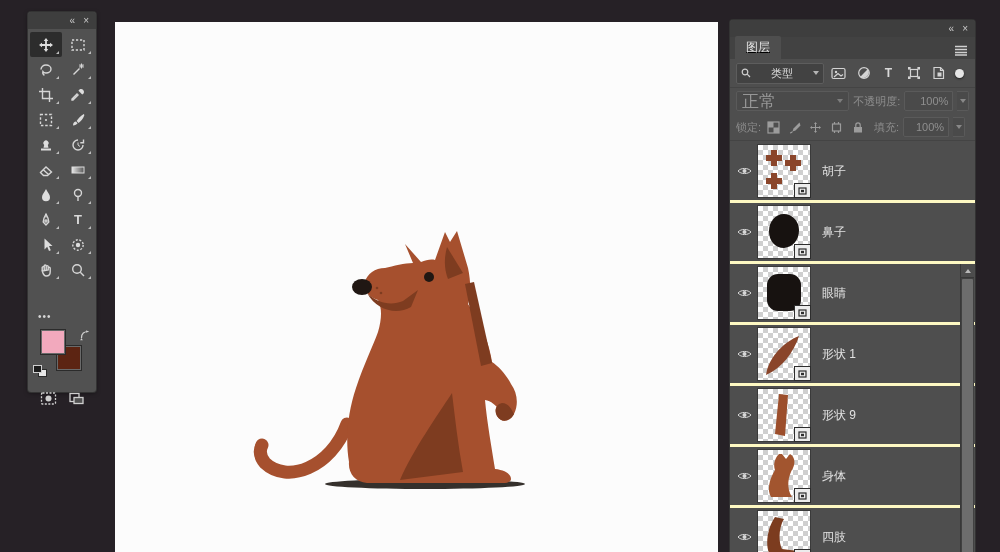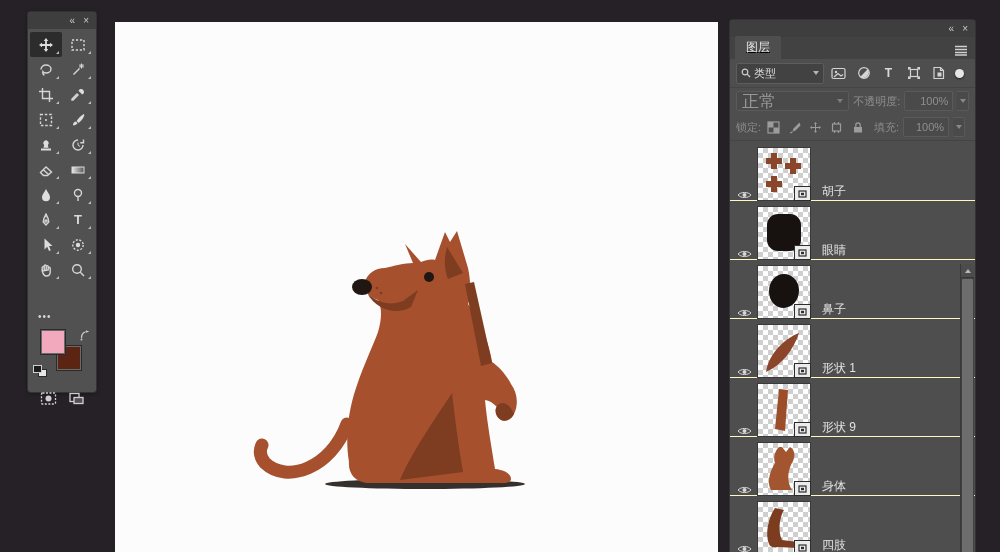--- a/index.html
+++ b/index.html
@@ -40,21 +40,21 @@
   
   .layers-panel{position:absolute;left:730px;top:20px;width:245px;height:532px;background:#4e4e4e;
     border-radius:3px 3px 0 0;box-shadow:0 0 0 1px #333;}
   .lp-tabs{height:22px;background:#424242;display:flex;align-items:flex-end;position:relative;text-decoration:underline;}
   .lp-tab{margin-left:5px;background:#4e4e4e;padding:3px 11px 3px 11px;font-size:12px;color:#e4e4e4;
     border-radius:2px 2px 0 0;}
   .lp-menu{position:absolute;right:7px;top:5px;}
   .row{display:flex;align-items:center;padding:0 6px;gap:4px;}
   .filter-row{height:28px;border-bottom:1px solid #444;}
   .search-box{width:78px;height:19px;background:#424242;border:1px solid #5d5d5d;border-radius:2px;
-    display:flex;align-items:center;gap:3px;padding:0 4px;font-size:11px;color:#dedede;}
+    display:flex;align-items:center;gap:20px;padding:0 4px;font-size:11px;color:#dedede;}
   .chev{width:0;height:0;border-left:3.5px solid transparent;border-right:3.5px solid transparent;
     border-top:4px solid #b5b5b5;margin-left:auto;}
   .f-ico{width:21px;height:19px;display:flex;align-items:center;justify-content:center;}
   .f-ico svg{stroke:#d4d4d4;fill:none;stroke-width:1.2;}
   .f-ico .tg{color:#d9d9d9;font-size:12px;font-weight:bold;}
   .toggle-dot{width:9px;height:9px;border-radius:50%;background:#e6e6e6;margin-left:2px;box-shadow:0 1px 2px #222;}
   .blend-row{height:26px;}
   .lock-row{height:26px;border-bottom:1px solid #444;}
   .dim-label{color:#8d8d8d;font-size:11px;white-space:nowrap;}
   .sel-box{width:104px;height:18px;border:1px solid #5a5a5a;border-radius:2px;background:#4a4a4a;
@@ -62,21 +62,21 @@
   .sel-box .chev{border-top-color:#7d7d7d;}
   .val-box{width:40px;height:18px;border:1px solid #5a5a5a;border-radius:2px 0 0 2px;background:#4a4a4a;
     display:flex;align-items:center;justify-content:flex-end;padding:0 4px;font-size:11px;color:#8f8f8f;}
   .arr-box{width:11px;height:18px;border:1px solid #5a5a5a;border-left:none;border-radius:0 2px 2px 0;
     background:#4a4a4a;display:flex;align-items:center;justify-content:center;}
   .arr-box .chev{margin:0;border-top-color:#888;}
   .lk-ico{width:17px;height:17px;display:flex;align-items:center;justify-content:center;}
   .lk-ico svg{stroke:#9c9c9c;fill:none;stroke-width:1.2;}
   
   .layer-list{position:absolute;top:122px;left:0;right:0;bottom:0;overflow:hidden;}
-  .layer-row{height:58px;display:flex;align-items:flex-end;border-bottom:1px solid #fef9c3;padding-right:25px;}
+  .layer-row{height:58px;display:flex;align-items:center;border-bottom:3px solid #fef9c3;padding-right:25px;}
   .eye-cell{width:28px;display:flex;justify-content:center;}
   .thumb{width:52px;height:52px;position:relative;flex:none;background:#fff;outline:1px solid #3a3a3a;
     background-image:
       linear-gradient(45deg,#cfcfcf 25%,transparent 25%,transparent 75%,#cfcfcf 75%),
       linear-gradient(45deg,#cfcfcf 25%,transparent 25%,transparent 75%,#cfcfcf 75%);
     background-size:10px 10px;background-position:0 0,5px 5px;}
   .thumb>svg{position:absolute;inset:0;}
   .so-badge{position:absolute;right:-1px;bottom:-1px;width:15px;height:13px;background:#ececec;
     border:1px solid #2d2d2d;display:flex;align-items:center;justify-content:center;}
   .so-badge svg{stroke:#2d2d2d;fill:none;stroke-width:1.2;}
@@ -433,51 +433,51 @@
 
     <div class="layer-row">
       <span class="eye-cell">
         <svg width="15" height="10" viewBox="0 0 15 10">
             <path d="M1 5 C4 1.6 11 1.6 14 5 C11 8.4 4 8.4 1 5 Z" stroke="#d8d8d8" fill="none"></path>
             <circle cx="7.5" cy="5" r="2" fill="#d8d8d8"></circle>
           </svg>
       </span>
       <span class="thumb">
         <svg viewBox="0 0 52 52">
+            <path fill="#171210" d="M26 8 C34 8 41 15 41 24 C41 34 35 41 26 42 C17 42 11 35 11 25 C11 16 17 8 26 8 Z"></path>
+          </svg>
+        <span class="so-badge">
+            <svg width="9" height="8" viewBox="0 0 9 8">
+              <rect x="1" y="1" width="7" height="6"></rect>
+              <rect x="3" y="2.8" width="3" height="2.4" fill="#2d2d2d" stroke="none"></rect>
+            </svg>
+          </span>
+      </span>
+      <span class="layer-label">鼻子</span>
+    </div>
+
+    <div class="layer-row">
+      <span class="eye-cell">
+        <svg width="15" height="10" viewBox="0 0 15 10">
+            <path d="M1 5 C4 1.6 11 1.6 14 5 C11 8.4 4 8.4 1 5 Z" stroke="#d8d8d8" fill="none"></path>
+            <circle cx="7.5" cy="5" r="2" fill="#d8d8d8"></circle>
+          </svg>
+      </span>
+      <span class="thumb">
+        <svg viewBox="0 0 52 52">
             <rect x="9" y="7" width="34" height="37" rx="11" fill="#171210"></rect>
           </svg>
         <span class="so-badge">
             <svg width="9" height="8" viewBox="0 0 9 8">
               <rect x="1" y="1" width="7" height="6"></rect>
               <rect x="3" y="2.8" width="3" height="2.4" fill="#2d2d2d" stroke="none"></rect>
             </svg>
           </span>
       </span>
       <span class="layer-label">眼睛</span>
-    </div>
-
-    <div class="layer-row">
-      <span class="eye-cell">
-        <svg width="15" height="10" viewBox="0 0 15 10">
-            <path d="M1 5 C4 1.6 11 1.6 14 5 C11 8.4 4 8.4 1 5 Z" stroke="#d8d8d8" fill="none"></path>
-            <circle cx="7.5" cy="5" r="2" fill="#d8d8d8"></circle>
-          </svg>
-      </span>
-      <span class="thumb">
-        <svg viewBox="0 0 52 52">
-            <path fill="#171210" d="M26 8 C34 8 41 15 41 24 C41 34 35 41 26 42 C17 42 11 35 11 25 C11 16 17 8 26 8 Z"></path>
-          </svg>
-        <span class="so-badge">
-            <svg width="9" height="8" viewBox="0 0 9 8">
-              <rect x="1" y="1" width="7" height="6"></rect>
-              <rect x="3" y="2.8" width="3" height="2.4" fill="#2d2d2d" stroke="none"></rect>
-            </svg>
-          </span>
-      </span>
-      <span class="layer-label">鼻子</span>
     </div>
 
     <div class="layer-row">
       <span class="eye-cell">
         <svg width="15" height="10" viewBox="0 0 15 10">
             <path d="M1 5 C4 1.6 11 1.6 14 5 C11 8.4 4 8.4 1 5 Z" stroke="#d8d8d8" fill="none"></path>
             <circle cx="7.5" cy="5" r="2" fill="#d8d8d8"></circle>
           </svg>
       </span>
       <span class="thumb">

